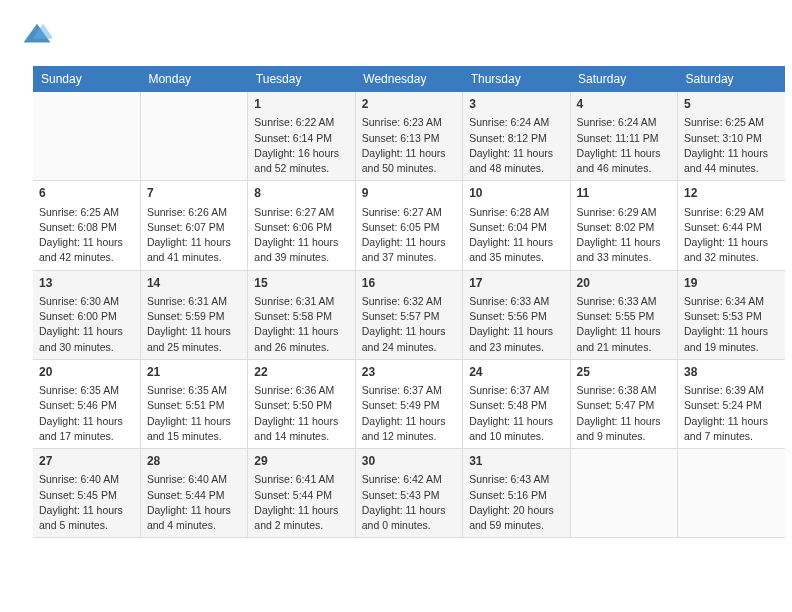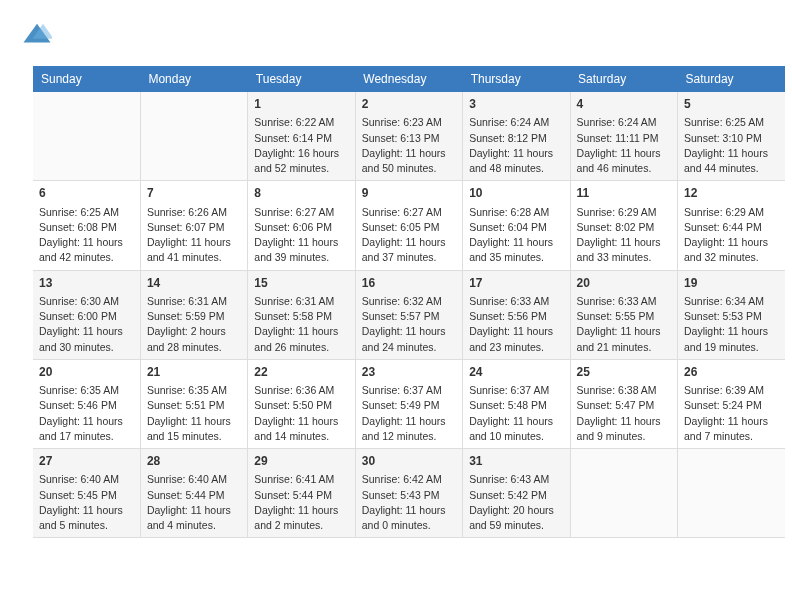--- a/index.html
+++ b/index.html
@@ -210,21 +210,21 @@
         <td>
           <div class="day-num">13</div>
           <div>Sunrise: 6:30 AM</div>
           <div>Sunset: 6:00 PM</div>
           <div>Daylight: 11 hours and 30 minutes.</div>
         </td>
         <td>
           <div class="day-num">14</div>
           <div>Sunrise: 6:31 AM</div>
           <div>Sunset: 5:59 PM</div>
-          <div>Daylight: 2 hours and 28 minutes.</div>
+          <div>Daylight: 11 hours and 25 minutes.</div>
         </td>
         <td>
           <div class="day-num">15</div>
           <div>Sunrise: 6:31 AM</div>
           <div>Sunset: 5:58 PM</div>
           <div>Daylight: 11 hours and 26 minutes.</div>
         </td>
         <td>
           <div class="day-num">16</div>
           <div>Sunrise: 6:32 AM</div>
@@ -281,21 +281,21 @@
           <div>Sunset: 5:48 PM</div>
           <div>Daylight: 11 hours and 10 minutes.</div>
         </td>
         <td>
           <div class="day-num">25</div>
           <div>Sunrise: 6:38 AM</div>
           <div>Sunset: 5:47 PM</div>
           <div>Daylight: 11 hours and 9 minutes.</div>
         </td>
         <td>
-          <div class="day-num">26</div>
+          <div class="day-num">38</div>
           <div>Sunrise: 6:39 AM</div>
           <div>Sunset: 5:24 PM</div>
           <div>Daylight: 11 hours and 7 minutes.</div>
         </td>
       </tr>
       <tr>
         <td>
           <div class="day-num">27</div>
           <div>Sunrise: 6:40 AM</div>
           <div>Sunset: 5:45 PM</div>
@@ -315,20 +315,20 @@
         </td>
         <td>
           <div class="day-num">30</div>
           <div>Sunrise: 6:42 AM</div>
           <div>Sunset: 5:43 PM</div>
           <div>Daylight: 11 hours and 0 minutes.</div>
         </td>
         <td>
           <div class="day-num">31</div>
           <div>Sunrise: 6:43 AM</div>
-          <div>Sunset: 5:42 PM</div>
+          <div>Sunset: 5:16 PM</div>
           <div>Daylight: 20 hours and 59 minutes.</div>
         </td>
         <td class="empty"></td>
         <td class="empty"></td>
       </tr>
     </tbody>
 </table>
 
 </body></html>

